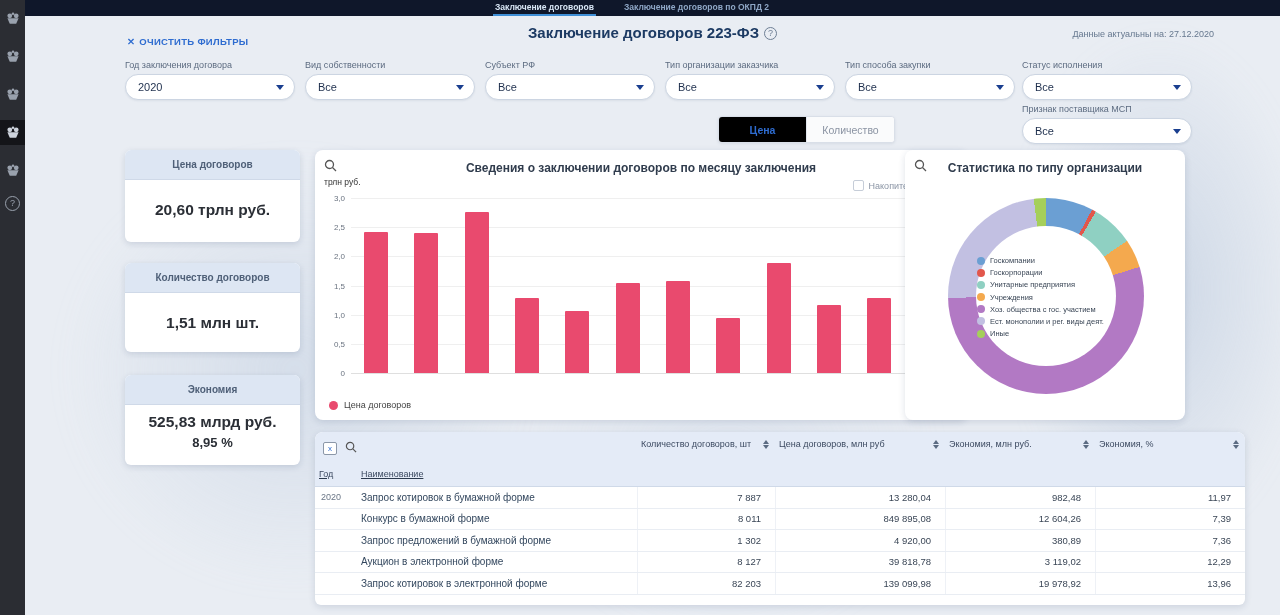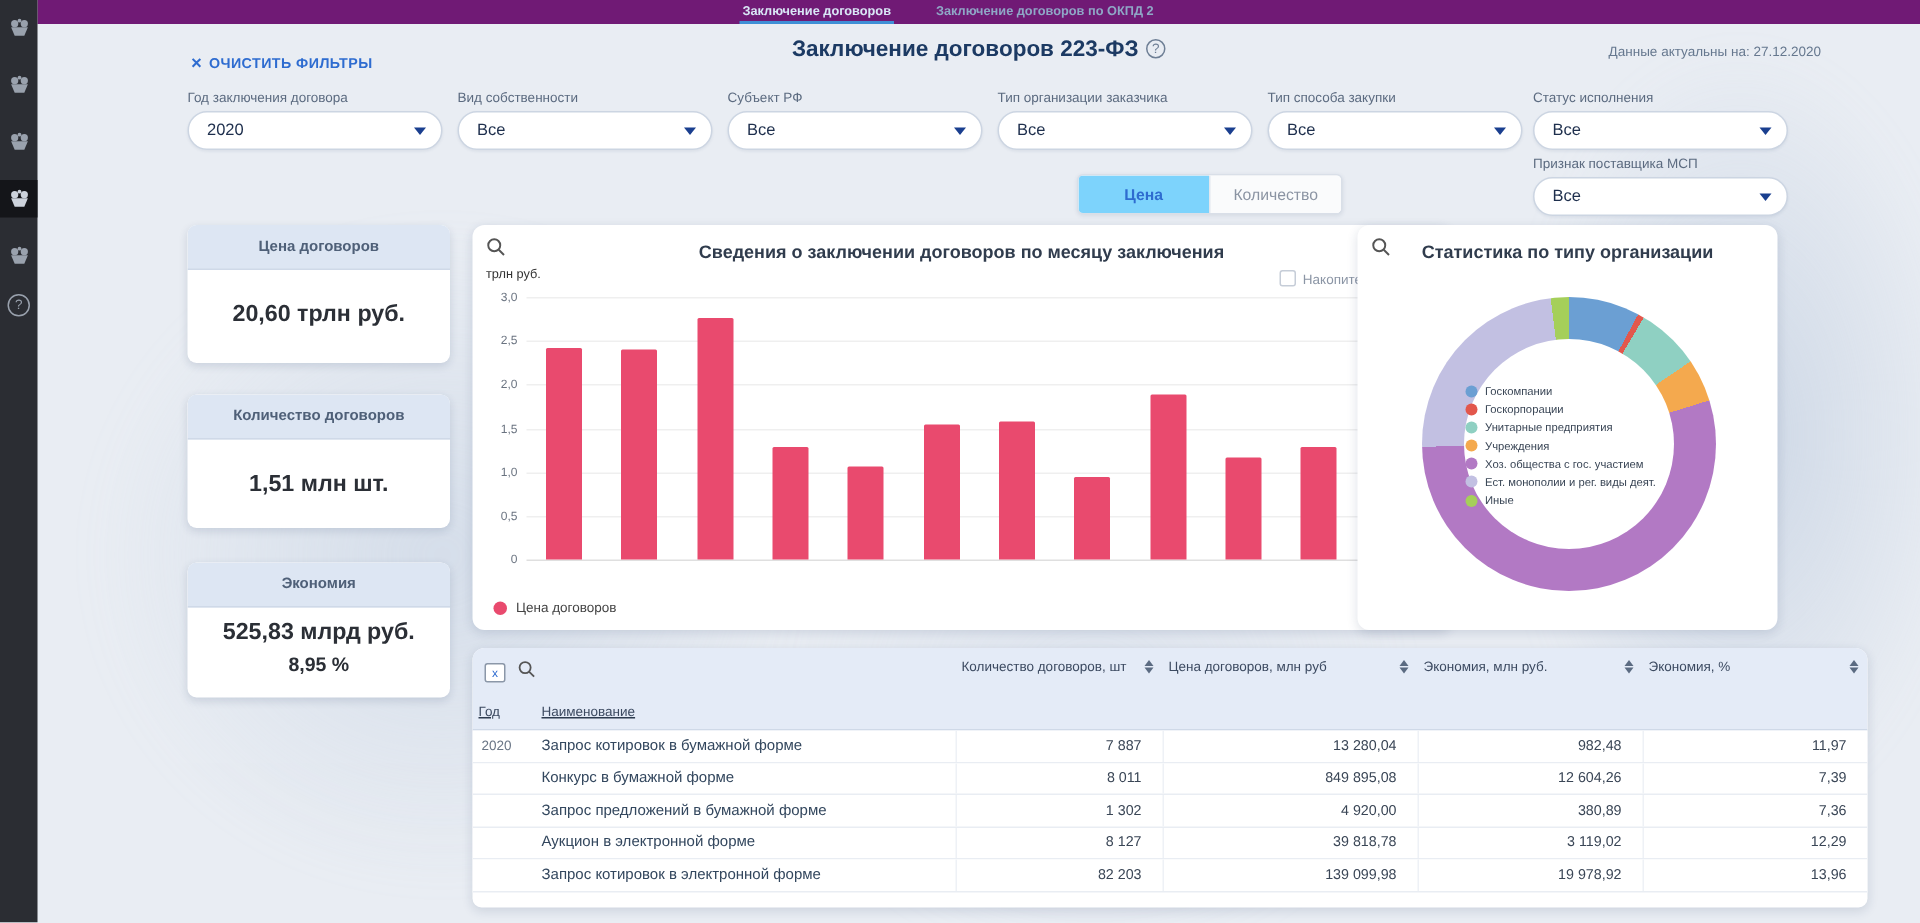--- a/index.html
+++ b/index.html
@@ -23,21 +23,21 @@
   .sidebar { position:absolute; left:0; top:0; width:25px; height:615px; background:#2b2d33; z-index:30;
     display:flex; flex-direction:column; align-items:center; padding-top:6px; gap:13px; }
   .side-ic { width:25px; height:25px; display:flex; align-items:center; justify-content:center; cursor:pointer; }
   .side-ic svg { width:16px; height:16px; fill:#99a1ad; }
   .side-ic.active { background:#141519; }
   .side-ic.active svg { fill:#cdd3dc; }
   .help-ic { width:15px; height:15px; border:1px solid #99a1ad; border-radius:50%;
     color:#99a1ad; font-size:9px; line-height:13px; text-align:center; cursor:pointer; }
 
   
-  .topbar { position:absolute; left:25px; top:0; right:0; height:16px; background:#701a75; z-index:20;
+  .topbar { position:absolute; left:25px; top:0; right:0; height:16px; background:#0f172a; z-index:20;
     display:flex; align-items:stretch; padding-left:468px; gap:26px; }
   .tab { font-size:8.5px; font-weight:bold; color:#8fa7c6; display:flex; align-items:center; cursor:pointer;
     border-bottom:2px solid transparent; padding:0 2px; }
   .tab.active { color:#d9e7f6; border-bottom-color:#3f8fd6; }
 
   
   .page-title-row { position:absolute; left:25px; top:24px; width:1255px; text-align:center; z-index:5; }
   .page-title { font-size:15px; font-weight:bold; color:#1c3a63; display:inline; }
   .info-ic { display:inline-block; width:13px; height:13px; border:1px solid #6e7f95; border-radius:50%;
     color:#6e7f95; font-size:9px; line-height:11px; text-align:center; vertical-align:2px; margin-left:5px; cursor:pointer; }
@@ -52,21 +52,21 @@
   .fselect { height:26px; background:#fff; border:1px solid #ccd5e2; border-radius:14px;
     display:flex; align-items:center; justify-content:space-between; padding:0 10px 0 12px;
     font-size:11px; color:#1e2f4d; cursor:pointer; box-shadow:0 1px 2px rgba(40,60,100,.08); }
   .chev { width:0; height:0; border-left:4px solid transparent; border-right:4px solid transparent;
     border-top:5px solid #1a3f8f; }
 
   
   .toggle { position:absolute; left:718px; top:116px; width:177px; height:27px; background:#fff;
     border:1px solid #d9dfe8; border-radius:4px; display:flex; z-index:5; box-shadow:0 1px 3px rgba(40,60,100,.1); overflow:hidden; }
   .toggle .opt { flex:1; display:flex; align-items:center; justify-content:center; font-size:10.5px; cursor:pointer; }
-  .toggle .opt.on { color:#2e6cd0; font-weight:bold; background:#7dd3fc; }
+  .toggle .opt.on { color:#2e6cd0; font-weight:bold; background:#000000; }
   .toggle .opt.off { color:#8b94a3; background:#fafbfc; border-left:1px solid #e2e7ee; }
 
   
   .kpi { position:absolute; left:125px; width:175px; background:#fff; border-radius:6px;
     box-shadow:0 2px 6px rgba(30,50,90,.14); overflow:hidden; z-index:5; }
   .kpi .khead { height:30px; background:#dde6f3; display:flex; align-items:center; justify-content:center;
     font-size:10px; font-weight:bold; color:#4f6078; border-bottom:1px solid #cfd9e8; }
   .kpi .kbody { display:flex; flex-direction:column; align-items:center; justify-content:center; padding:8px 4px; }
   .kpi .kval { font-size:15.5px; font-weight:bold; color:#2b2f36; }
   .kpi .kval2 { font-size:13px; font-weight:bold; color:#2b2f36; margin-top:4px; }

